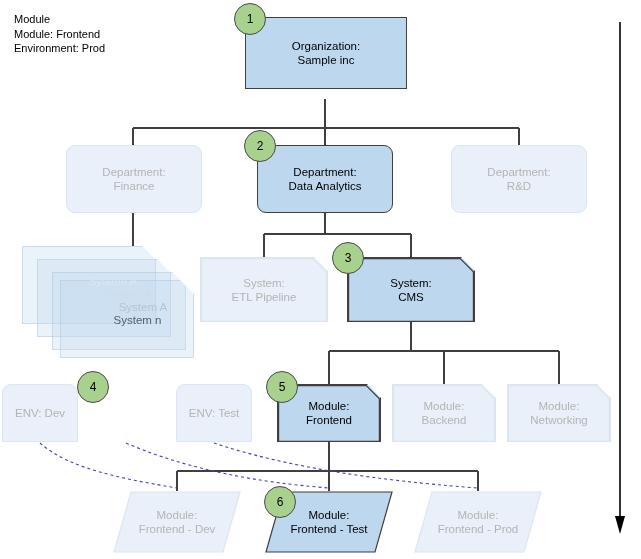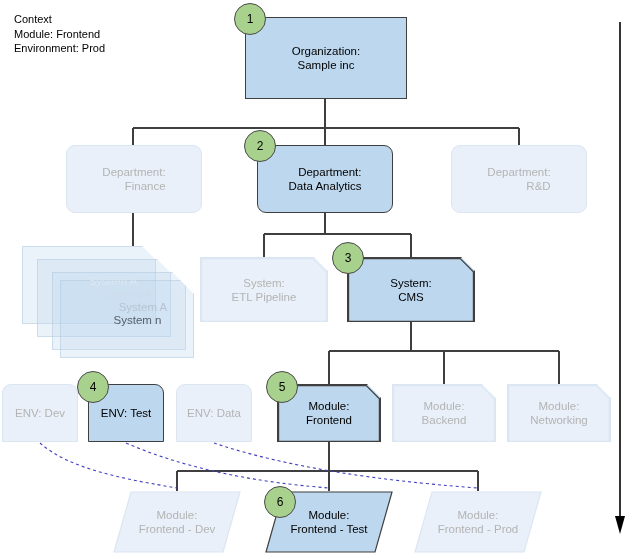--- a/index.html
+++ b/index.html
@@ -58,21 +58,21 @@
   .node.dim {
     background: #e9f0f9;
     border: 1.2px solid #dbe6f2;
     color: #b4b4b4;
   }
 
   
   .shape-rect { border-radius: 0; }
 
   
-  .shape-round { border-radius: 9px; text-align: right; }
+  .shape-round { border-radius: 9px; }
 
   
   .shape-roundtop { border-radius: 9px 9px 0 0; }
 
   
   .shape-cut {
     clip-path: polygon(0 0, calc(100% - 14px) 0, 100% 14px, 100% 100%, 0 100%);
     border: none;
     position: absolute;
   }
@@ -130,21 +130,21 @@
     font-size: 12px;
     color: #000000;
     z-index: 10;
   }
 </style>
 </head>
 <body>
 
 <div id="canvas">
 
-  <div class="context-block"><span>Context</span>
+  <div class="context-block"><span>Module</span>
 <span>Module: Frontend</span>
 <span>Environment: Prod</span></div>
 
   <svg id="edges" viewBox="0 0 641 559">
     <g stroke="#3f3f3f" stroke-width="1.2" fill="none" shape-rendering="crispEdges">
 
       <path d="M 325 99 L 325 128"></path>
       <path d="M 133 128 L 519 128"></path>
       <path d="M 133 128 L 133 145"></path>
       <path d="M 325 128 L 325 145"></path>
@@ -175,21 +175,21 @@
       <path d="M 126 443 C 200 475, 280 484, 329 488"></path>
       <path d="M 214 443 C 300 472, 410 483, 478 488"></path>
     </g>
 
     <g>
       <line x1="620" y1="22" x2="620" y2="522" stroke="#000000" stroke-width="1.6"></line>
       <path d="M 620 534 L 615 516 L 625 516 Z" fill="#000000"></path>
     </g>
   </svg>
 
-  <div class="node active shape-rect" style="left:245px; top:17px; width:162px; height:82px;">
+  <div class="node active shape-rect" style="left:245px; top:17px; width:162px; height:72px;">
     <span class="node-label">Organization:
 Sample inc</span>
   </div>
   <div class="badge" style="left:234px; top:3px;">
     <span>1</span>
   </div>
 
   <div class="node dim shape-round" style="left:66px; top:145px; width:136px; height:68px;">
     <span class="node-label">Department:
 Finance</span>
@@ -236,29 +236,26 @@
 CMS</span>
   </div>
   <div class="badge" style="left:332px; top:242px;">
     <span>3</span>
   </div>
 
   <div class="node dim shape-roundtop" style="left:2px; top:384px; width:76px; height:58px;">
     <span class="node-label">ENV: Dev</span>
   </div>
 
-  <div class="node active shape-roundtop" style="left:88px; top:384px; width:76px; height:58px;">
-    <span class="node-label">ENV: Test</span>
-  </div>
   <div class="badge" style="left:77px; top:371px;">
     <span>4</span>
   </div>
 
   <div class="node dim shape-roundtop" style="left:176px; top:384px; width:76px; height:58px;">
-    <span class="node-label">ENV: Data</span>
+    <span class="node-label">ENV: Test</span>
   </div>
 
   <div class="node active shape-cut" style="left:277px; top:384px; width:104px; height:58px;">
     <svg class="cut-border" viewBox="0 0 104 58" preserveAspectRatio="none">
       <path d="M0.6 0.6 L90 0.6 L103.4 14 L103.4 57.4 L0.6 57.4 Z" fill="none" stroke="#3f3f3f" stroke-width="1.2" vector-effect="non-scaling-stroke"></path>
     </svg>
     <span class="node-label">Module:
 Frontend</span>
   </div>
   <div class="badge" style="left:266px; top:371px;">

